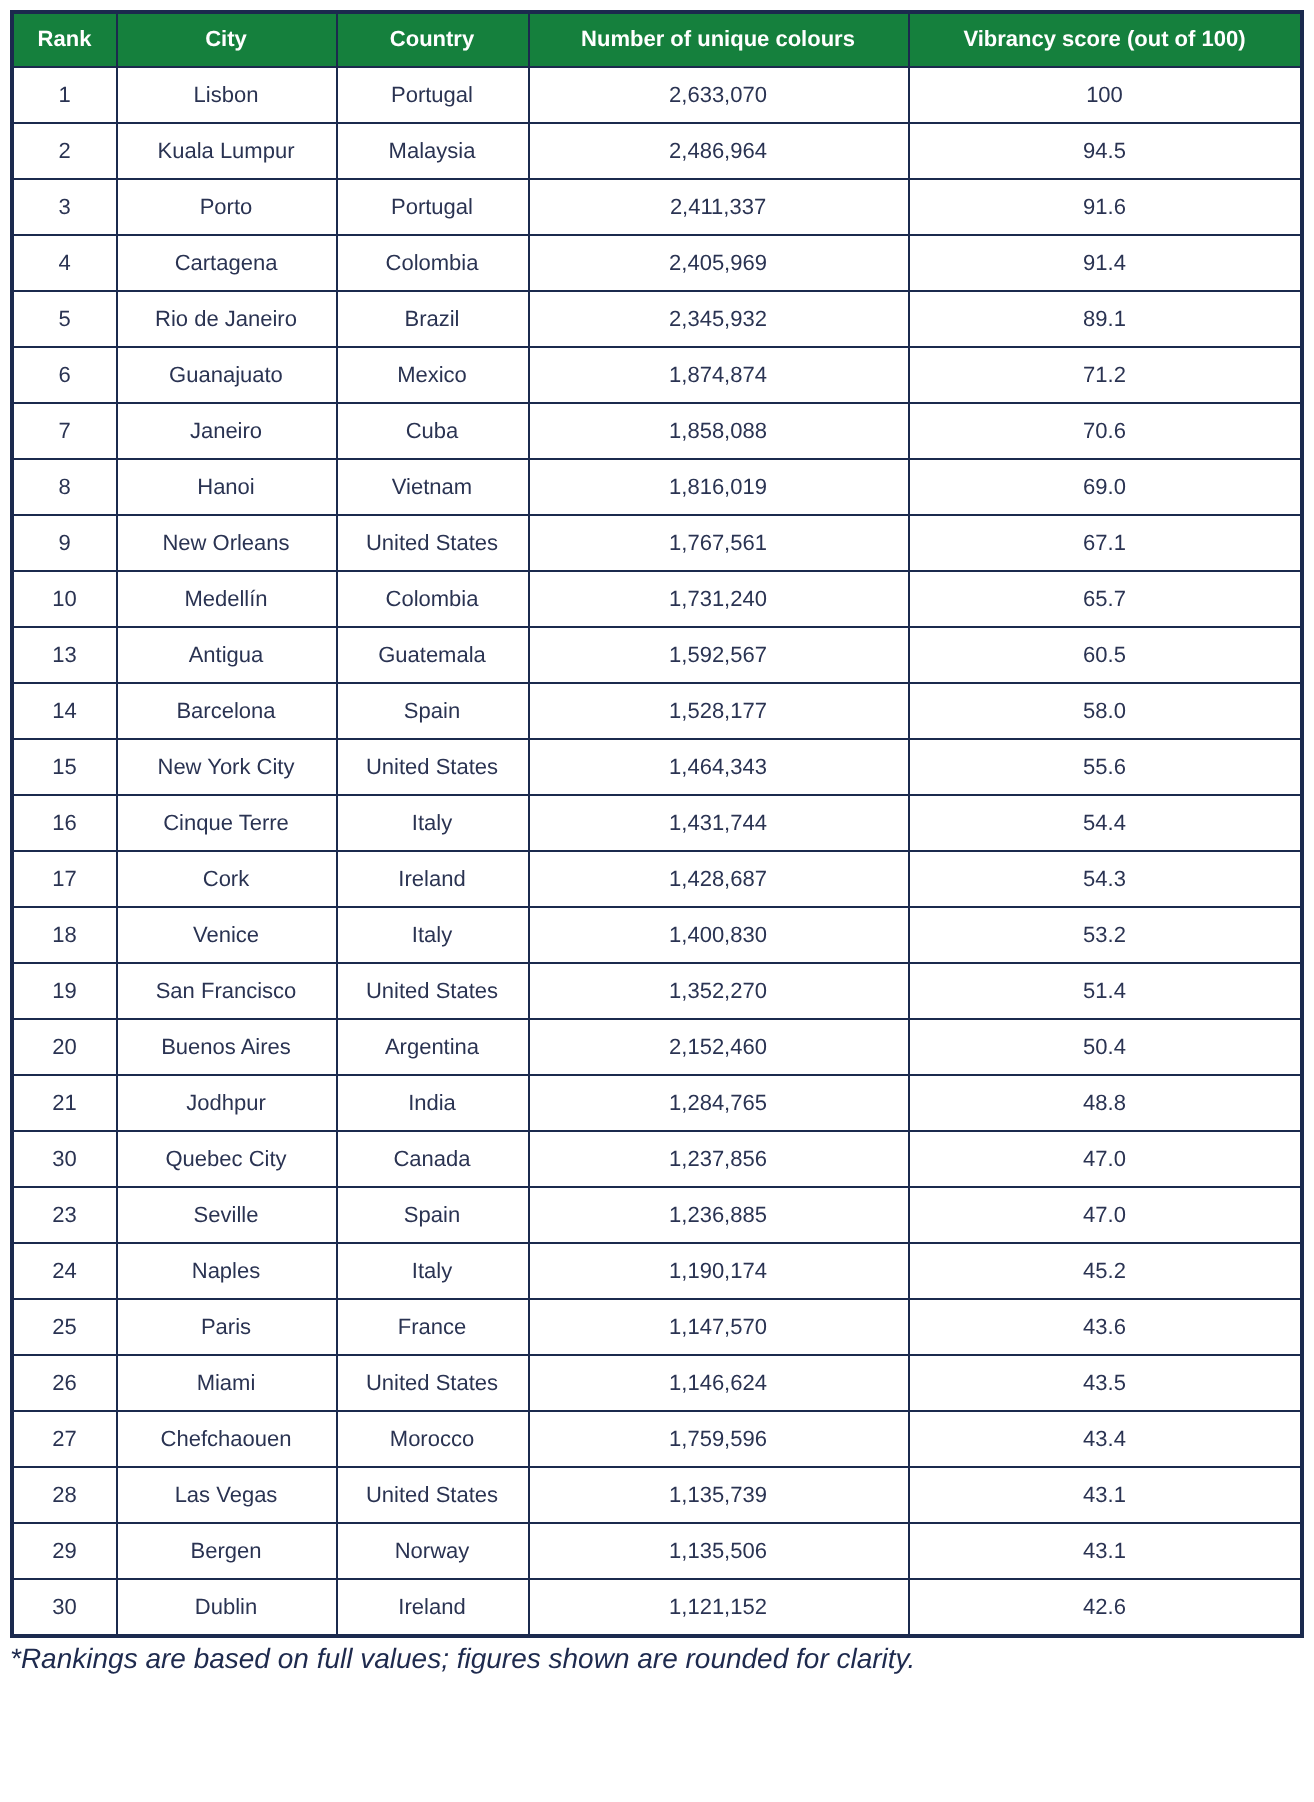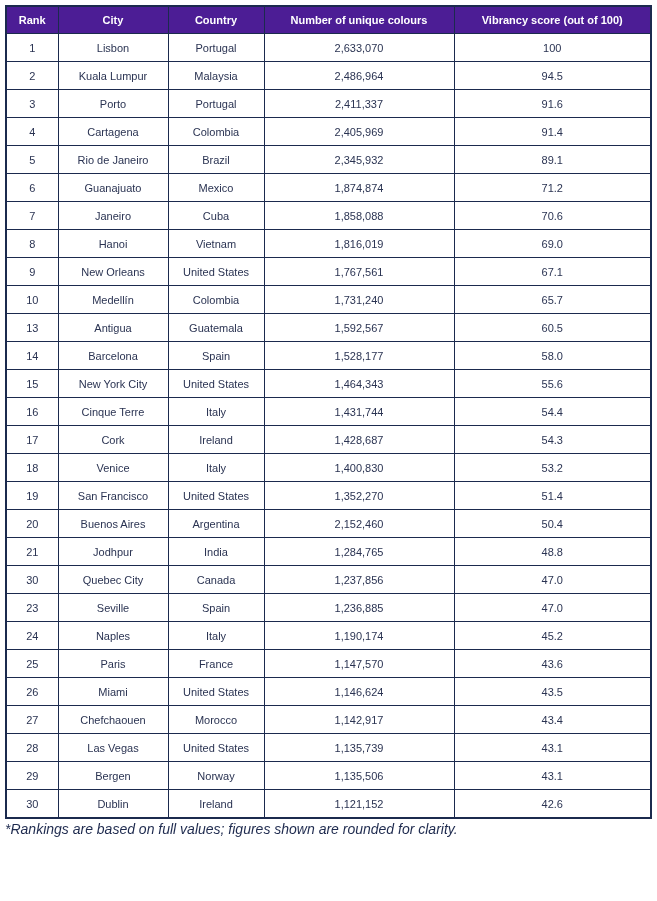--- a/index.html
+++ b/index.html
@@ -13,21 +13,21 @@
       padding: 5px 7px 0 5px;
       box-sizing: border-box;
     }
     table.vibrancy-table {
       border-collapse: collapse;
       table-layout: fixed;
       width: 645px;
       border: 2px solid #1b2a4e;
     }
     table.vibrancy-table th {
-      background: #4c1d95;
+      background: #15803d;
       color: #ffffff;
       font-size: 11px;
       font-weight: bold;
       height: 26px;
       padding: 0 2px;
       border: 1px solid #1b2a4e;
       text-align: center;
       vertical-align: middle;
     }
     table.vibrancy-table td {
@@ -241,21 +241,21 @@
           <td>26</td>
           <td>Miami</td>
           <td>United States</td>
           <td>1,146,624</td>
           <td>43.5</td>
         </tr>
         <tr>
           <td>27</td>
           <td>Chefchaouen</td>
           <td>Morocco</td>
-          <td>1,142,917</td>
+          <td>1,759,596</td>
           <td>43.4</td>
         </tr>
         <tr>
           <td>28</td>
           <td>Las Vegas</td>
           <td>United States</td>
           <td>1,135,739</td>
           <td>43.1</td>
         </tr>
         <tr>

